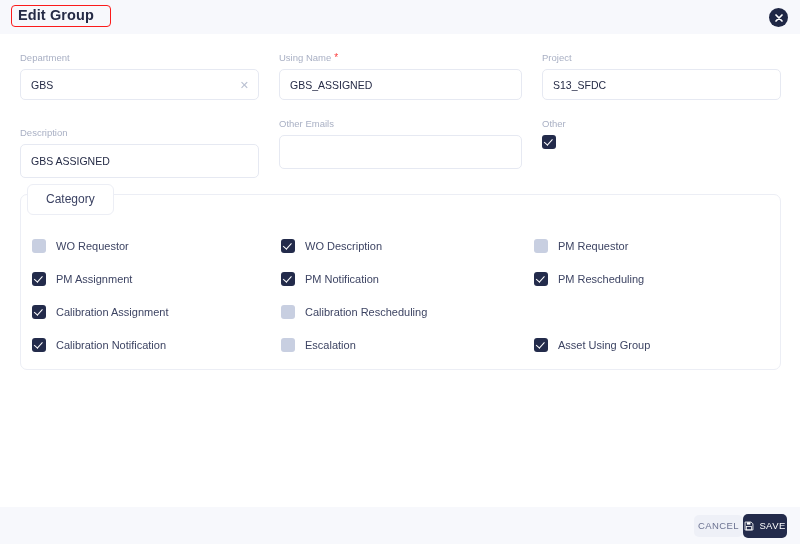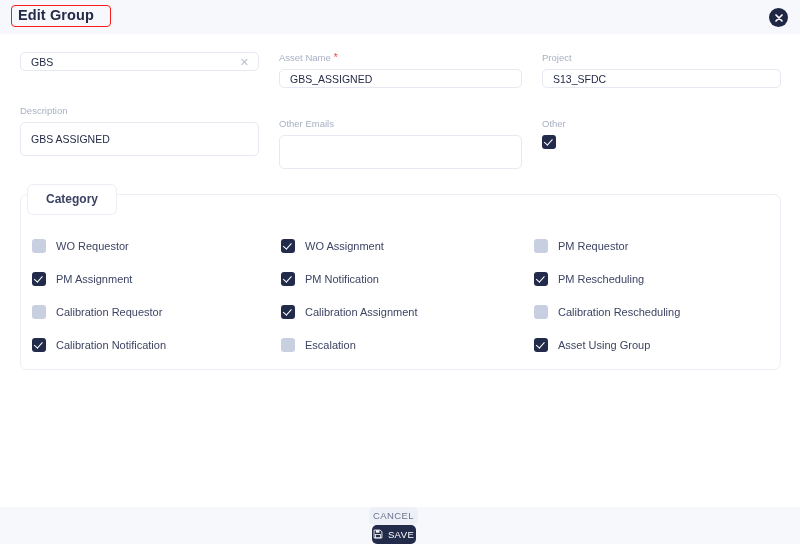--- a/index.html
+++ b/index.html
@@ -74,21 +74,21 @@
     margin-bottom: 5px;
     white-space: nowrap;
   }
   .req-star {
     color: #fb3b3b;
     font-size: 10px;
     margin-left: 3px;
   }
 
   .input-box {
-    height: 19px;
+    height: 31px;
     background: #ffffff;
     border: 1px solid #e6e9f2;
     border-radius: 5px;
     display: flex;
     align-items: center;
     padding: 0 10px;
     font-size: 10.5px;
     color: #252b46;
     position: relative;
     cursor: text;
@@ -104,21 +104,21 @@
     font-size: 11px;
     color: #b9c0d1;
     cursor: pointer;
     line-height: 1;
   }
 
   
   #f-department { left: 20px;  top: 18px;  width: 239px; }
   #f-groupname  { left: 279px; top: 18px;  width: 243px; }
   #f-project    { left: 542px; top: 18px;  width: 239px; }
-  #f-description{ left: 20px;  top: 71px;  width: 239px; }
+  #f-description{ left: 20px;  top: 93px;  width: 239px; }
   #f-otheremails{ left: 279px; top: 84px;  width: 243px; }
   #f-status     { left: 542px; top: 84px;  width: 120px; }
 
   
   .cb {
     width: 14px;
     height: 14px;
     border-radius: 3px;
     flex: 0 0 14px;
     position: relative;
@@ -153,21 +153,21 @@
   .category-tab {
     position: absolute;
     left: 6px;
     top: -11px;
     background: #ffffff;
     border: 1px solid #eceef5;
     border-radius: 6px;
     padding: 7px 18px 8px 18px;
     font-size: 12px;
     color: #3b4263;
-    font-weight: bold;
+    font-weight: normal;
     white-space: nowrap;
   }
 
   .cb-grid {
     position: absolute;
     left: 0;
     top: 34px;
     width: 761px;
   }
 
@@ -197,21 +197,20 @@
     position: absolute;
     left: 0;
     bottom: 0;
     width: 800px;
     height: 37px;
     background: #f7f8fc;
     display: flex;
     align-items: center;
     justify-content: flex-end;
     padding-right: 13px;
-    flex-direction: column;
   }
 
   .btn {
     border-radius: 5px;
     font-size: 9.5px;
     letter-spacing: 0.4px;
     display: flex;
     align-items: center;
     justify-content: center;
     cursor: pointer;
@@ -244,29 +243,30 @@
   <div class="close-btn">
     <svg width="10" height="10" viewBox="0 0 10 10">
       <path d="M2 2 L8 8 M8 2 L2 8" stroke="#ffffff" stroke-width="1.7" stroke-linecap="round"></path>
     </svg>
   </div>
 </div>
 
 <div class="form-area">
 
   <div class="field" id="f-department">
+    <div class="field-label">Department</div>
     <div class="input-box">
       <span class="input-val">GBS</span>
       <span class="clear-x">✕</span>
     </div>
   </div>
 
   <div class="field" id="f-groupname">
     <div class="field-label">
-      <span>Asset Name</span><span class="req-star">*</span>
+      <span>Using Name</span><span class="req-star">*</span>
     </div>
     <div class="input-box">
       <span class="input-val">GBS_ASSIGNED</span>
     </div>
   </div>
 
   <div class="field" id="f-project">
     <div class="field-label">Project</div>
     <div class="input-box">
       <span class="input-val">S13_SFDC</span>
@@ -299,21 +299,21 @@
 
   <div class="cb-grid">
 
     <div class="cb-row">
       <div class="cb-cell">
         <div class="cb"></div>
         <span class="cb-label">WO Requestor</span>
       </div>
       <div class="cb-cell">
         <div class="cb checked"></div>
-        <span class="cb-label">WO Assignment</span>
+        <span class="cb-label">WO Description</span>
       </div>
       <div class="cb-cell">
         <div class="cb"></div>
         <span class="cb-label">PM Requestor</span>
       </div>
     </div>
 
     <div class="cb-row">
       <div class="cb-cell">
         <div class="cb checked"></div>
@@ -323,24 +323,20 @@
         <div class="cb checked"></div>
         <span class="cb-label">PM Notification</span>
       </div>
       <div class="cb-cell">
         <div class="cb checked"></div>
         <span class="cb-label">PM Rescheduling</span>
       </div>
     </div>
 
     <div class="cb-row">
-      <div class="cb-cell">
-        <div class="cb"></div>
-        <span class="cb-label">Calibration Requestor</span>
-      </div>
       <div class="cb-cell">
         <div class="cb checked"></div>
         <span class="cb-label">Calibration Assignment</span>
       </div>
       <div class="cb-cell">
         <div class="cb"></div>
         <span class="cb-label">Calibration Rescheduling</span>
       </div>
     </div>
 

